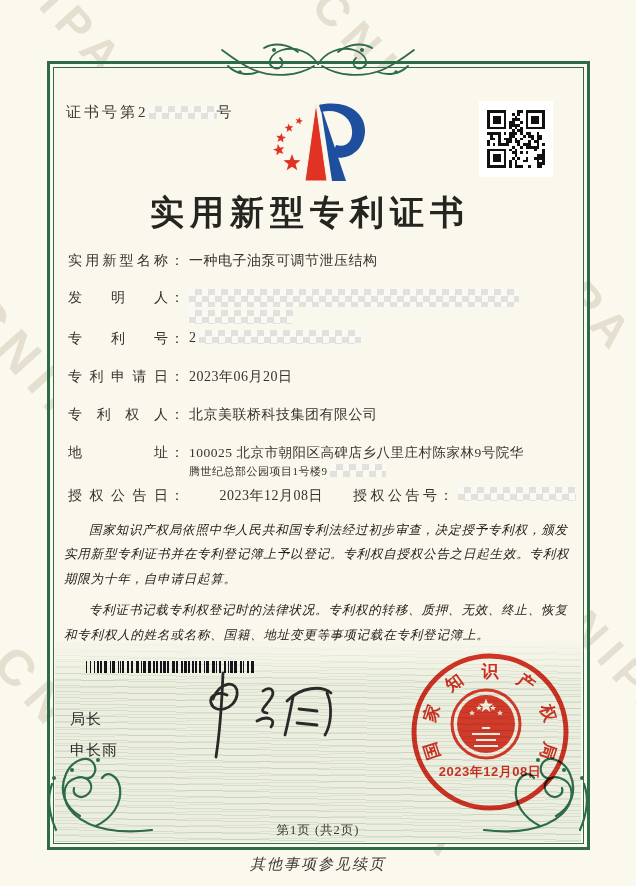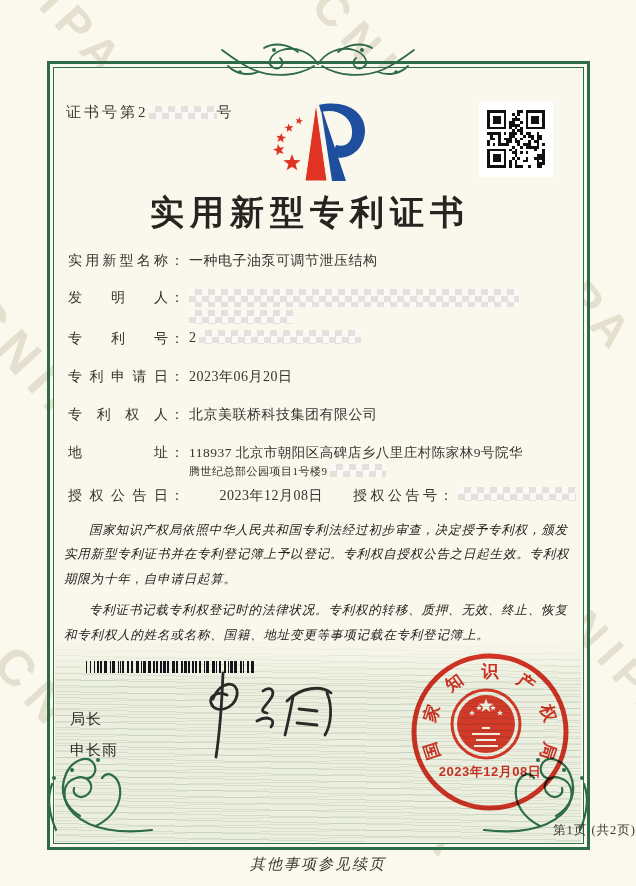--- a/index.html
+++ b/index.html
@@ -33,21 +33,21 @@
   .val{letter-spacing:.5px;text-align:right;}
   .stack{display:flex;flex-direction:column;gap:3px;}
   .bodytext{position:absolute;left:64px;top:518px;width:508px;z-index:6;}
   .bodytext p{margin:0 0 7px;text-indent:2em;font-size:12.5px;line-height:1.95;letter-spacing:.8px;
               font-style:italic;color:#23211d;}
   .barcode{position:absolute;left:86px;top:661px;z-index:6;}
   .signer{position:absolute;left:70px;z-index:6;font-family:"Liberation Sans","DejaVu Sans",sans-serif;
           font-size:15px;font-weight:500;letter-spacing:1px;color:#2a2a27;}
   .sig{position:absolute;left:183px;top:665px;z-index:7;}
   .seal{position:absolute;left:408px;top:650px;z-index:8;mix-blend-mode:multiply;opacity:.95;}
-  .pageind{position:absolute;left:0;right:0;top:822px;text-align:right;font-size:12.5px;
+  .pageind{position:absolute;left:0;right:0;top:822px;text-align:center;font-size:12.5px;
            letter-spacing:1px;color:#3a3833;z-index:6;}
   .contnote{position:absolute;left:0;right:0;top:855px;text-align:center;font-size:15px;
             letter-spacing:2px;font-style:italic;color:#3c3a35;z-index:6;}
   .corner{position:absolute;z-index:5;}
   .garland{position:absolute;left:220px;top:42px;z-index:5;}
 </style>
 </head>
 <body>
 
 <div class="page">
@@ -294,21 +294,21 @@
   <div class="row" style="top:406px">
     <span class="lbl">专利权人</span>
     <span class="colon">：</span>
     <span class="val">北京美联桥科技集团有限公司</span>
   </div>
 
   <div class="row" style="top:444px">
     <span class="lbl">地址</span>
     <span class="colon">：</span>
     <span class="stack" style="gap:1px">
-      <span class="val" style="font-size:13.5px">118937 北京市朝阳区高碑店乡八里庄村陈家林9号院华</span>
+      <span class="val" style="font-size:13.5px">100025 北京市朝阳区高碑店乡八里庄村陈家林9号院华</span>
       <span><span class="val" style="font-size:11px">腾世纪总部公园项目1号楼9</span><span class="mosaic" style="width:56px;height:13px;margin-left:2px"></span></span>
     </span>
   </div>
 
   <div class="row" style="top:487px">
     <span class="lbl">授权公告日</span>
     <span class="colon">：</span>
     <span class="val" style="width:134px">2023年12月08日</span>
     <span class="lbl2" style="margin-left:30px">授权公告号</span>
     <span class="colon">：</span>

